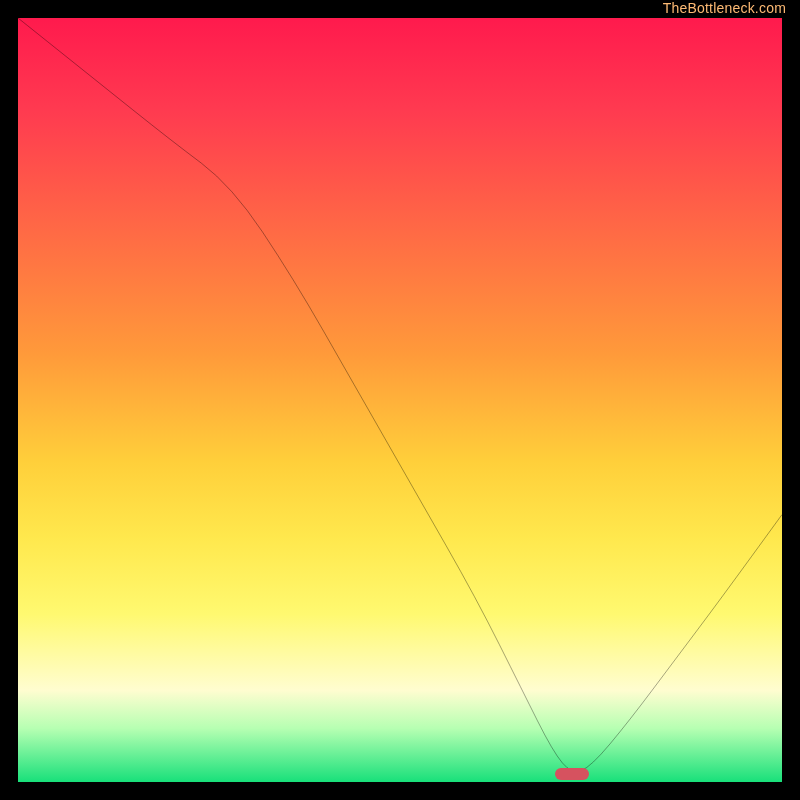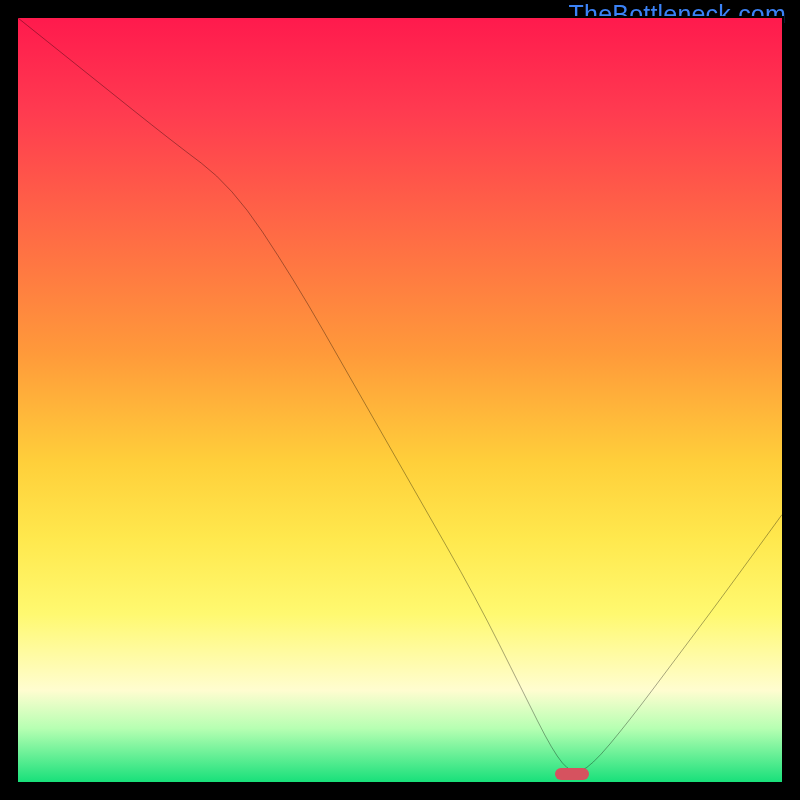--- a/index.html
+++ b/index.html
@@ -43,22 +43,22 @@
     position: absolute;
     width: 34px;
     height: 12px;
     border-radius: 6px;
     transform: translate(-50%, -50%);
   }
   .attribution {
     position: absolute;
     top: 0;
     right: 14px;
-    color: #3b82f6;
-    font-size: 25px;
+    color: #fdba74;
+    font-size: 14px;
     font-weight: 400;
     letter-spacing: 0.2px;
     text-align: center;
   }
 </style>
 </head>
 <body>
 
 <div class="attribution">TheBottleneck.com</div>
 

